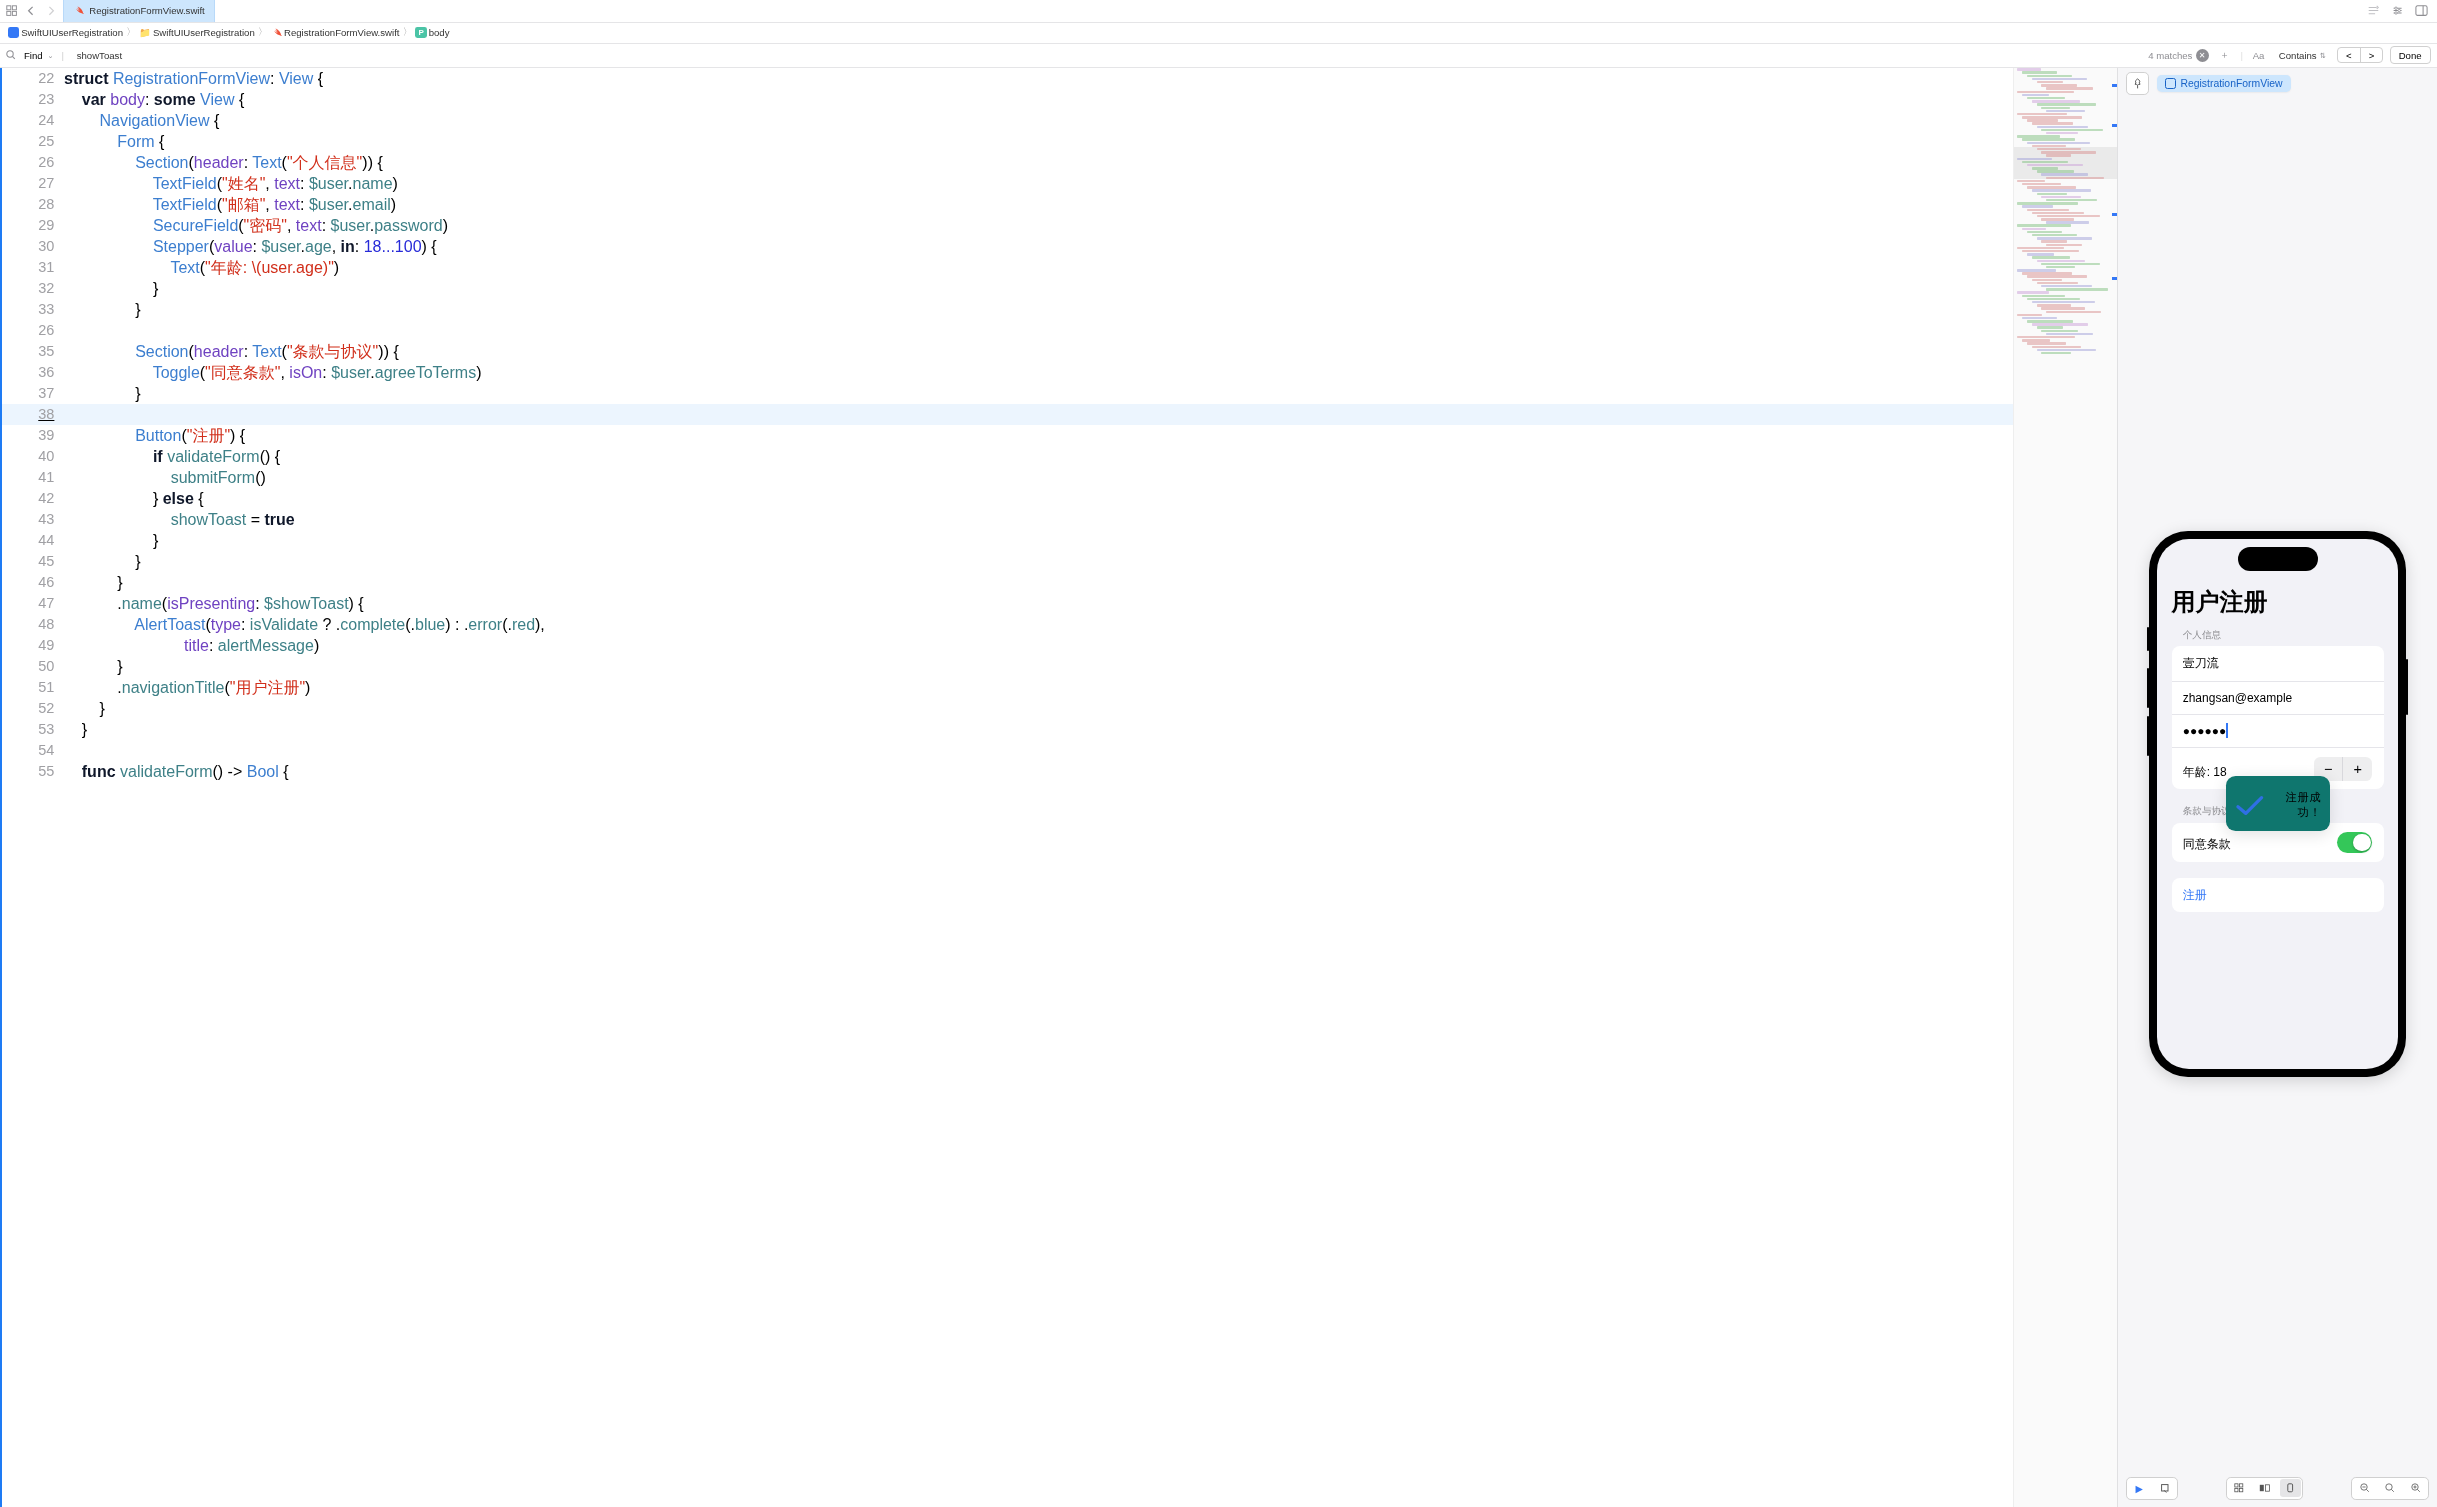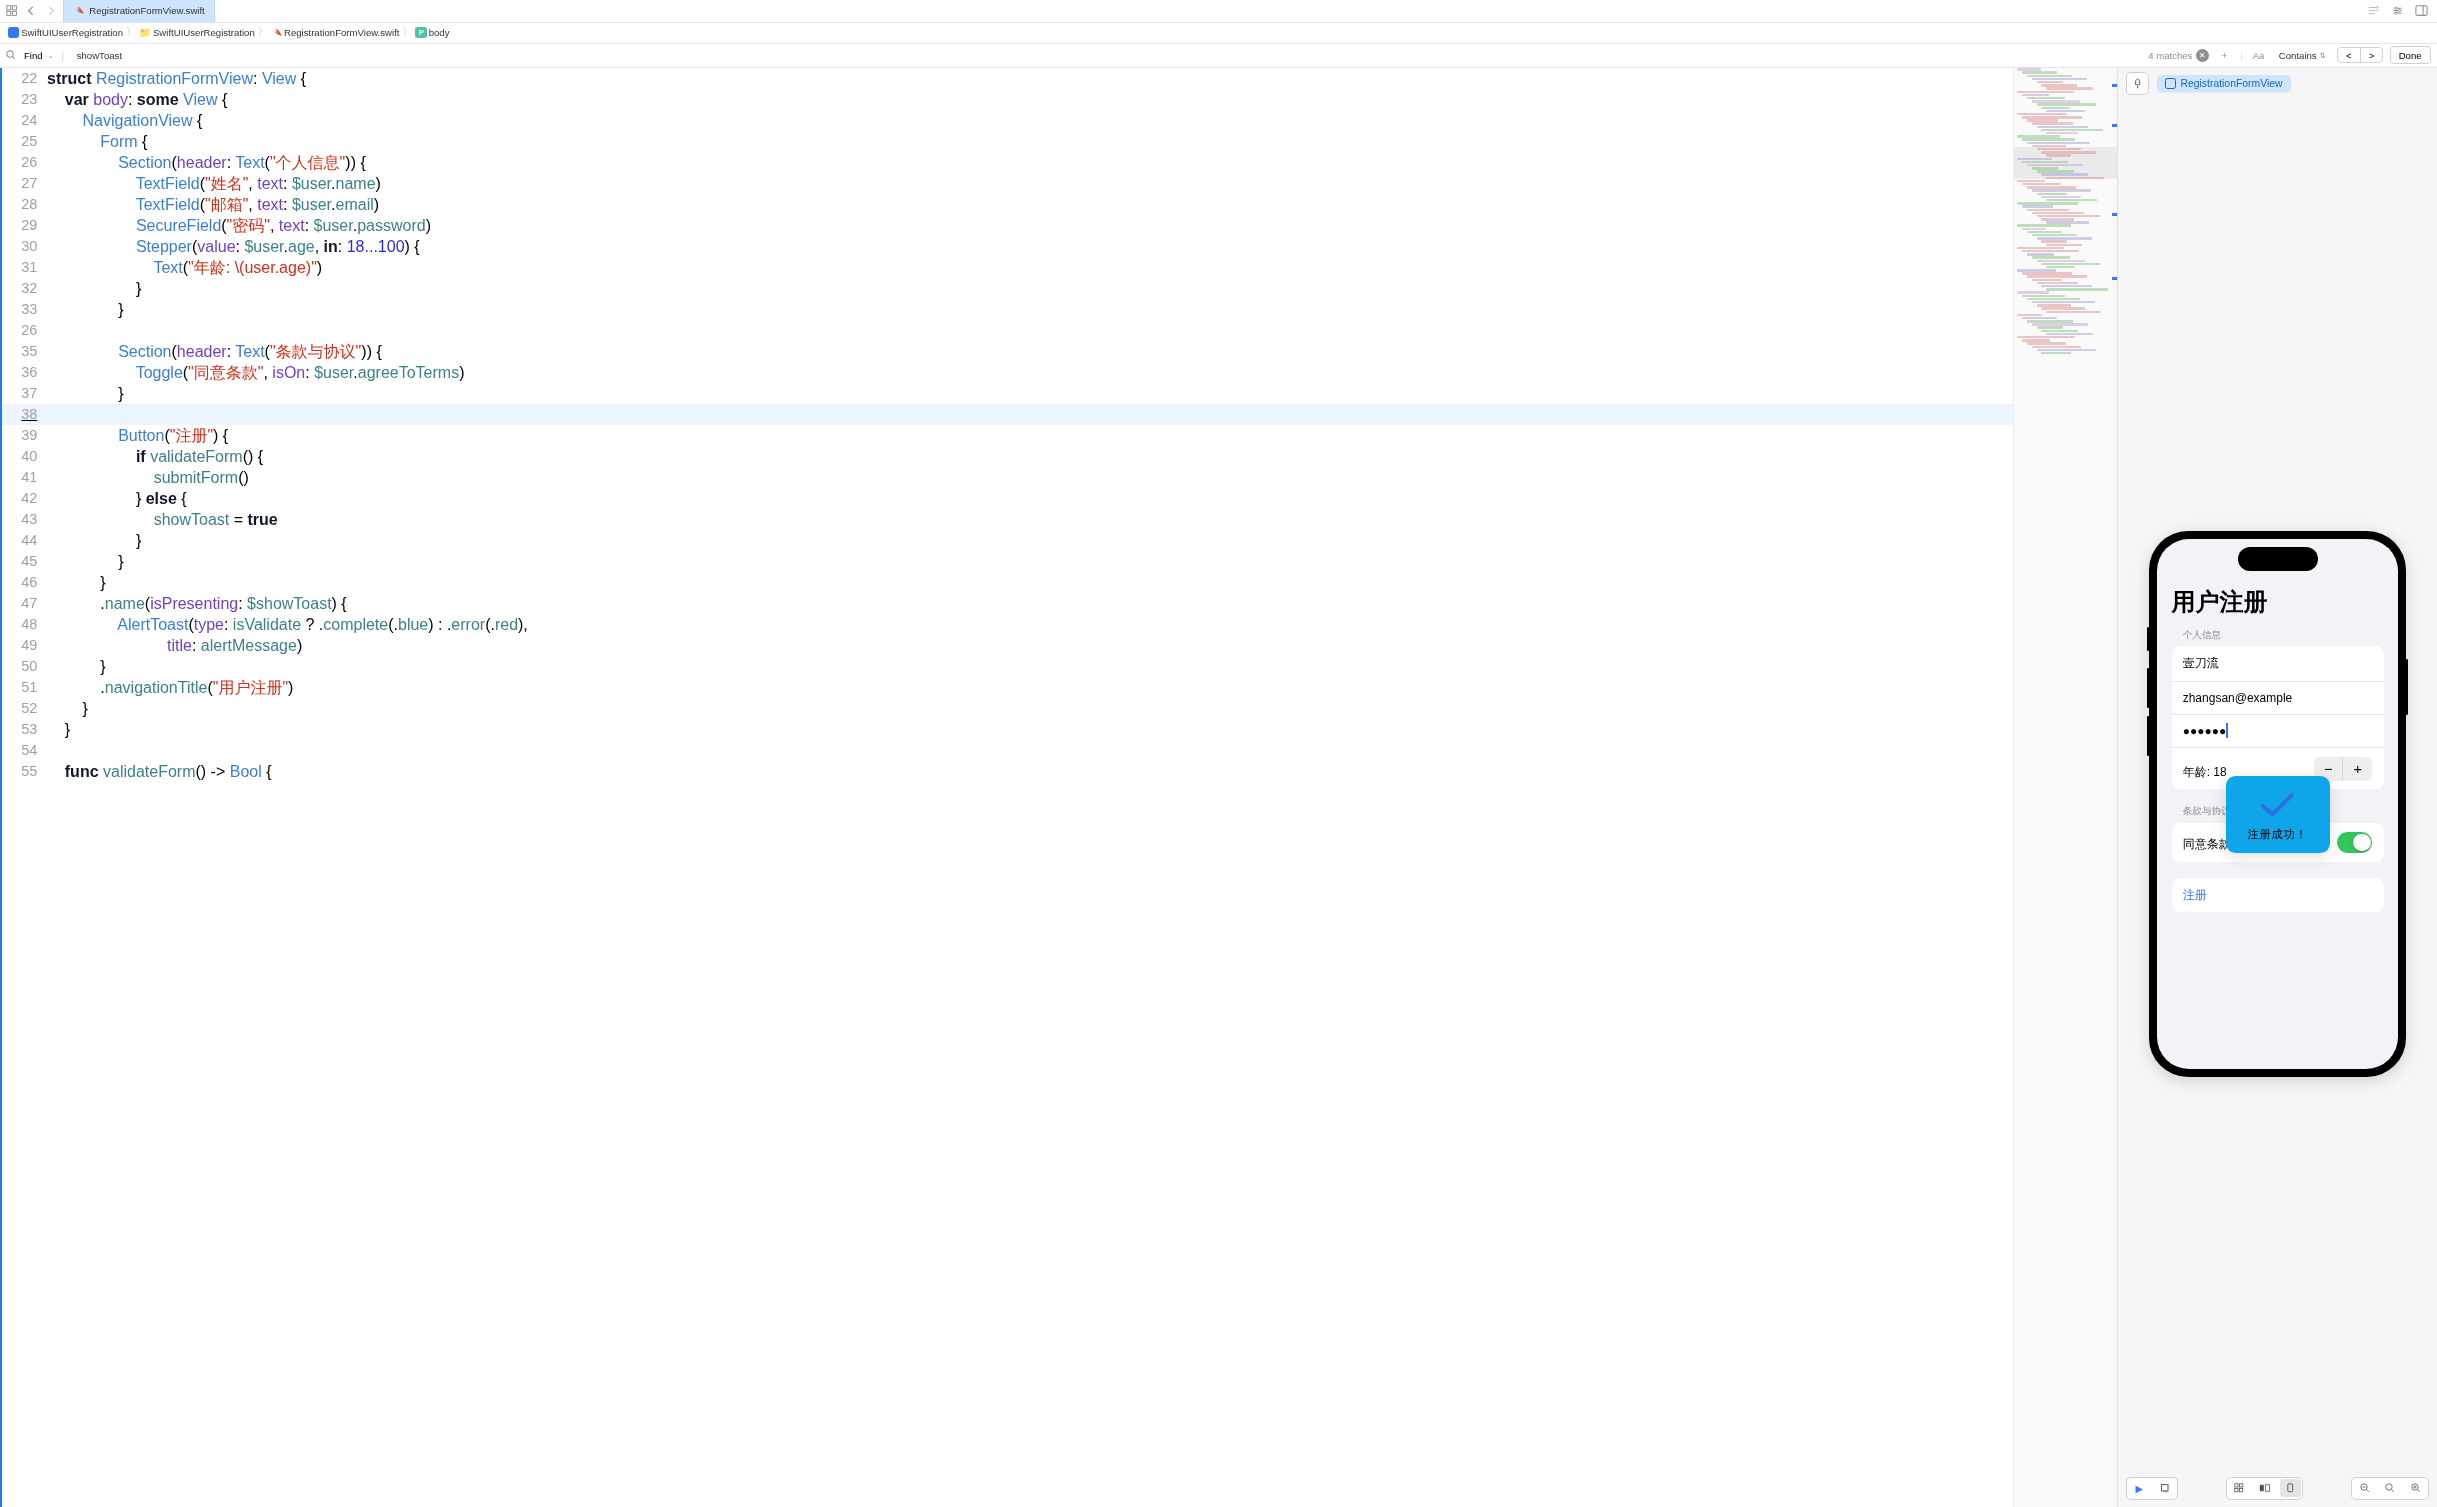--- a/index.html
+++ b/index.html
@@ -37,21 +37,21 @@
 .find-navbtns { display: flex; border: 0.8px solid #d0d0d0; border-radius: 4px; overflow: hidden; }
 .find-navbtn { padding: 1.6px 8px; border-right: 0.8px solid #d0d0d0; font-size: 9.6px; }
 .find-navbtn:last-child { border-right: none; }
 .done-btn { border: 0.8px solid #d0d0d0; border-radius: 4px; padding: 2.4px 8px; font-size: 9.6px; }
 
 
 .main { display: flex; height: calc(100% - 67px); }
 .editor-wrap { flex: 1; display: flex; flex-direction: column; position: relative; border-left: 2.4px solid #1e7bf4; }
 .editor { flex: 1; overflow: auto; font-family: "SF Mono", Menlo, Monaco, monospace; font-size: 16px; line-height: 21px; }
 .line { display: flex; }
-.gutter { width: 45px; text-align: right; padding-right: 9.6px; color: #a0a0a4; user-select: none; font-size: 14.5px; }
+.gutter { width: 45px; text-align: right; padding-right: 9.6px; color: #a0a0a4; user-select: none; font-size: 14.5px; margin-left: 17px; }
 .code { flex: 1; white-space: pre; padding-right: 8px; }
 .line.highlight { background: #ecf5fe; text-decoration: underline; }
 
 .tok-kw { color: #0f172a; font-weight: bold; }
 .tok-type { color: #3c7ecf; }
 .tok-str { color: #d12f1b; }
 .tok-num { color: #272ad8; }
 .tok-func { color: #3e8087; }
 .tok-prop { color: #3e8087; }
 .tok-param { color: #6f42c1; }
@@ -90,21 +90,21 @@
 .stepper { display: flex; background: #eeeeef; border-radius: 6.4px; overflow: hidden; }
 .stepper-btn { width: 29px; height: 24px; display: flex; align-items: center; justify-content: center; font-size: 14.5px; color: #000; }
 .stepper-btn:first-child { border-right: 0.8px solid #d8d8dc; }
 .pwfield { display: flex; align-items: center; }
 .pwcursor { width: 1.6px; height: 14.5px; background: #3478f6; display: inline-block; }
 .toggle { width: 35px; height: 21px; background: #34c759; border-radius: 10.4px; position: relative; margin-left: auto; }
 .toggle-knob { width: 17.7px; height: 17.7px; background: #fff; border-radius: 50%; position: absolute; top: 1.6px; right: 1.6px; box-shadow: 0 0.8px 2.4px rgba(0,0,0,0.3); }
 .register-link { color: #3478f6; font-size: 12px; }
 
 
-.toast { position: absolute; top: 237px; left: 50%; transform: translateX(-50%); width: 104px; background: #0ea5e9; border-radius: 9.6px; box-shadow: 0 3.2px 16px rgba(0,0,0,0.12); padding: 14.5px 8px 11.2px; display: flex; flex-direction: column; align-items: center; gap: 8px; z-index: 20; }
+.toast { position: absolute; top: 237px; left: 50%; transform: translateX(-50%); width: 104px; background: #0f766e; border-radius: 9.6px; box-shadow: 0 3.2px 16px rgba(0,0,0,0.12); padding: 14.5px 8px 11.2px; display: flex; align-items: center; gap: 8px; z-index: 20; text-align: right; }
 .toast-text { font-size: 11.2px; color: #000; letter-spacing: 0.8px; }
 
 
 .preview-bottom { position: absolute; bottom: 8px; left: 8px; right: 8px; display: flex; justify-content: space-between; align-items: center; }
 .pb-group { display: flex; gap: 4.8px; background: #fff; border: 0.8px solid #d0d0d0; border-radius: 4.8px; padding: 1.6px; }
 .pb-btn { width: 21px; height: 17.7px; display: flex; align-items: center; justify-content: center; font-size: 9.6px; color: #555; border-radius: 3.2px; }
 .pb-btn.active { background: #e5e5e7; }
 .pb-play { color: #3478f6; }
 
 .swift-svg { fill: #f05138; }

